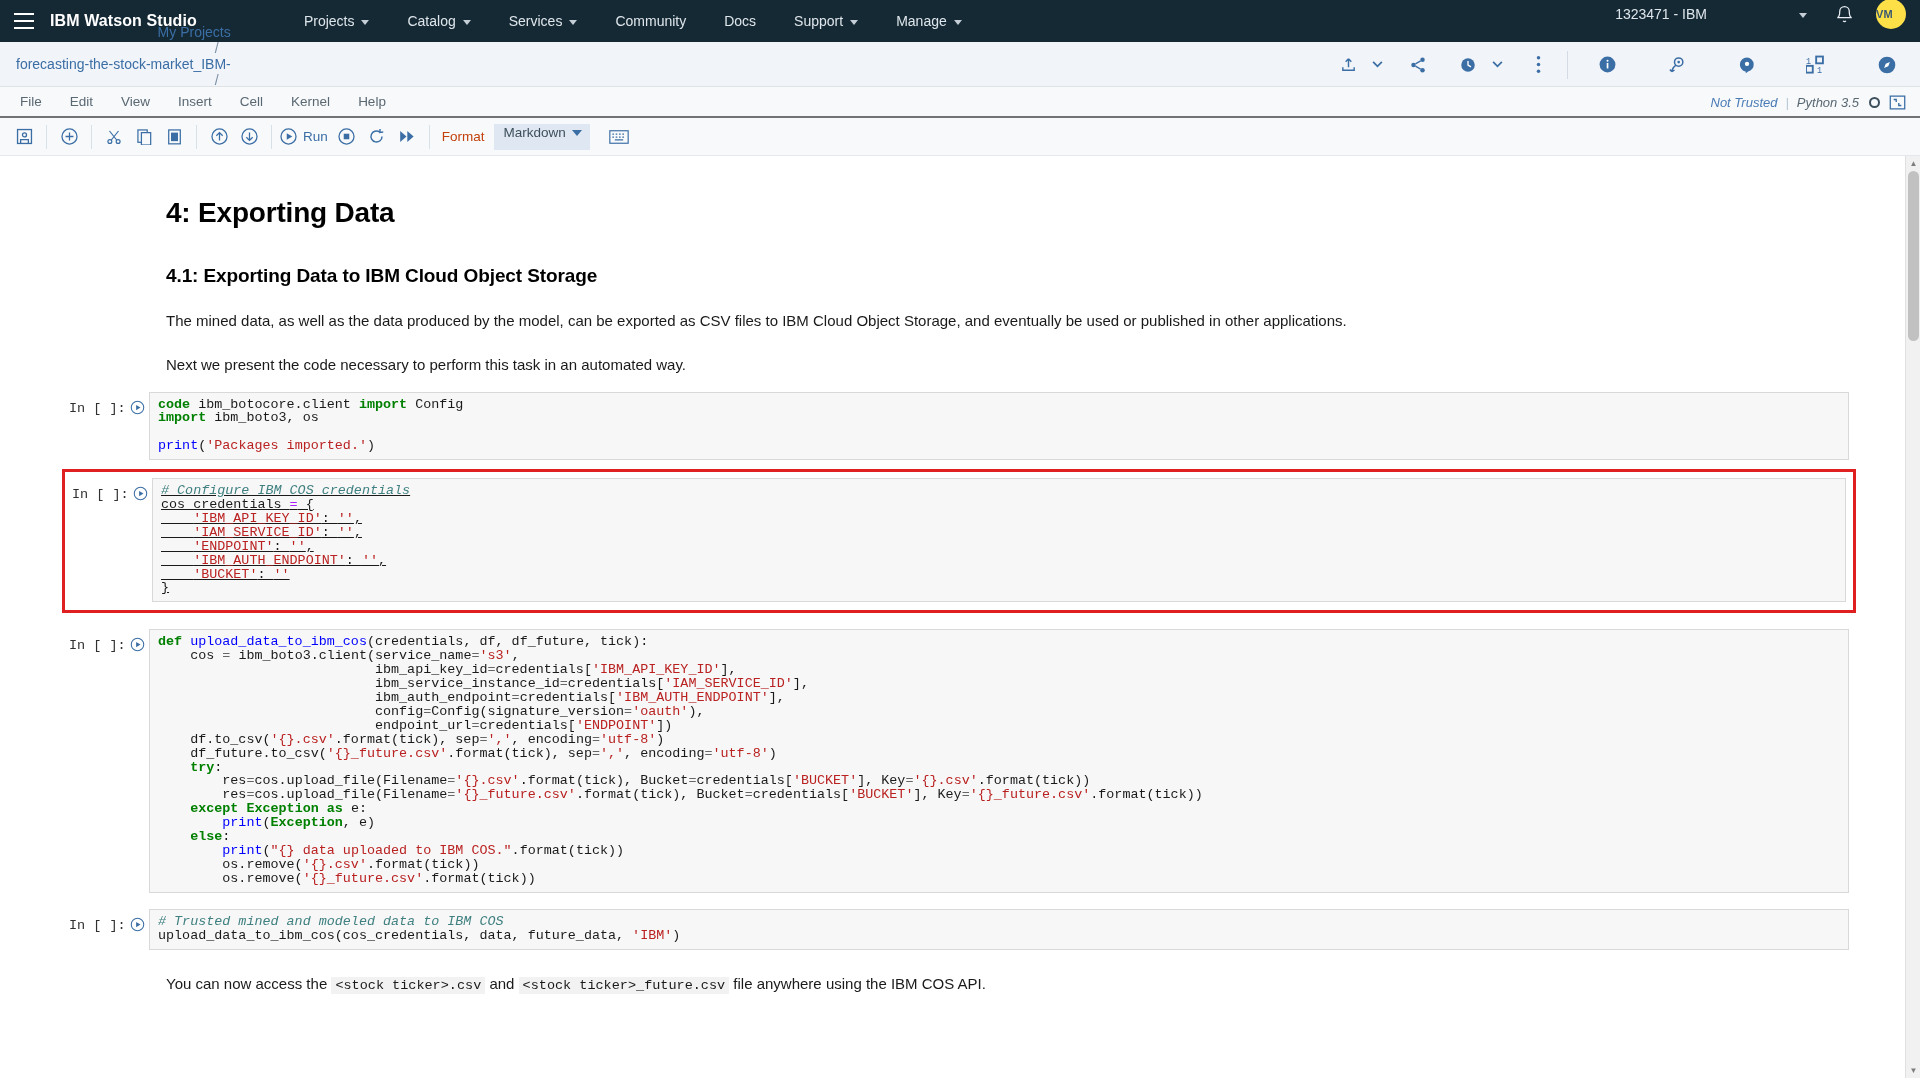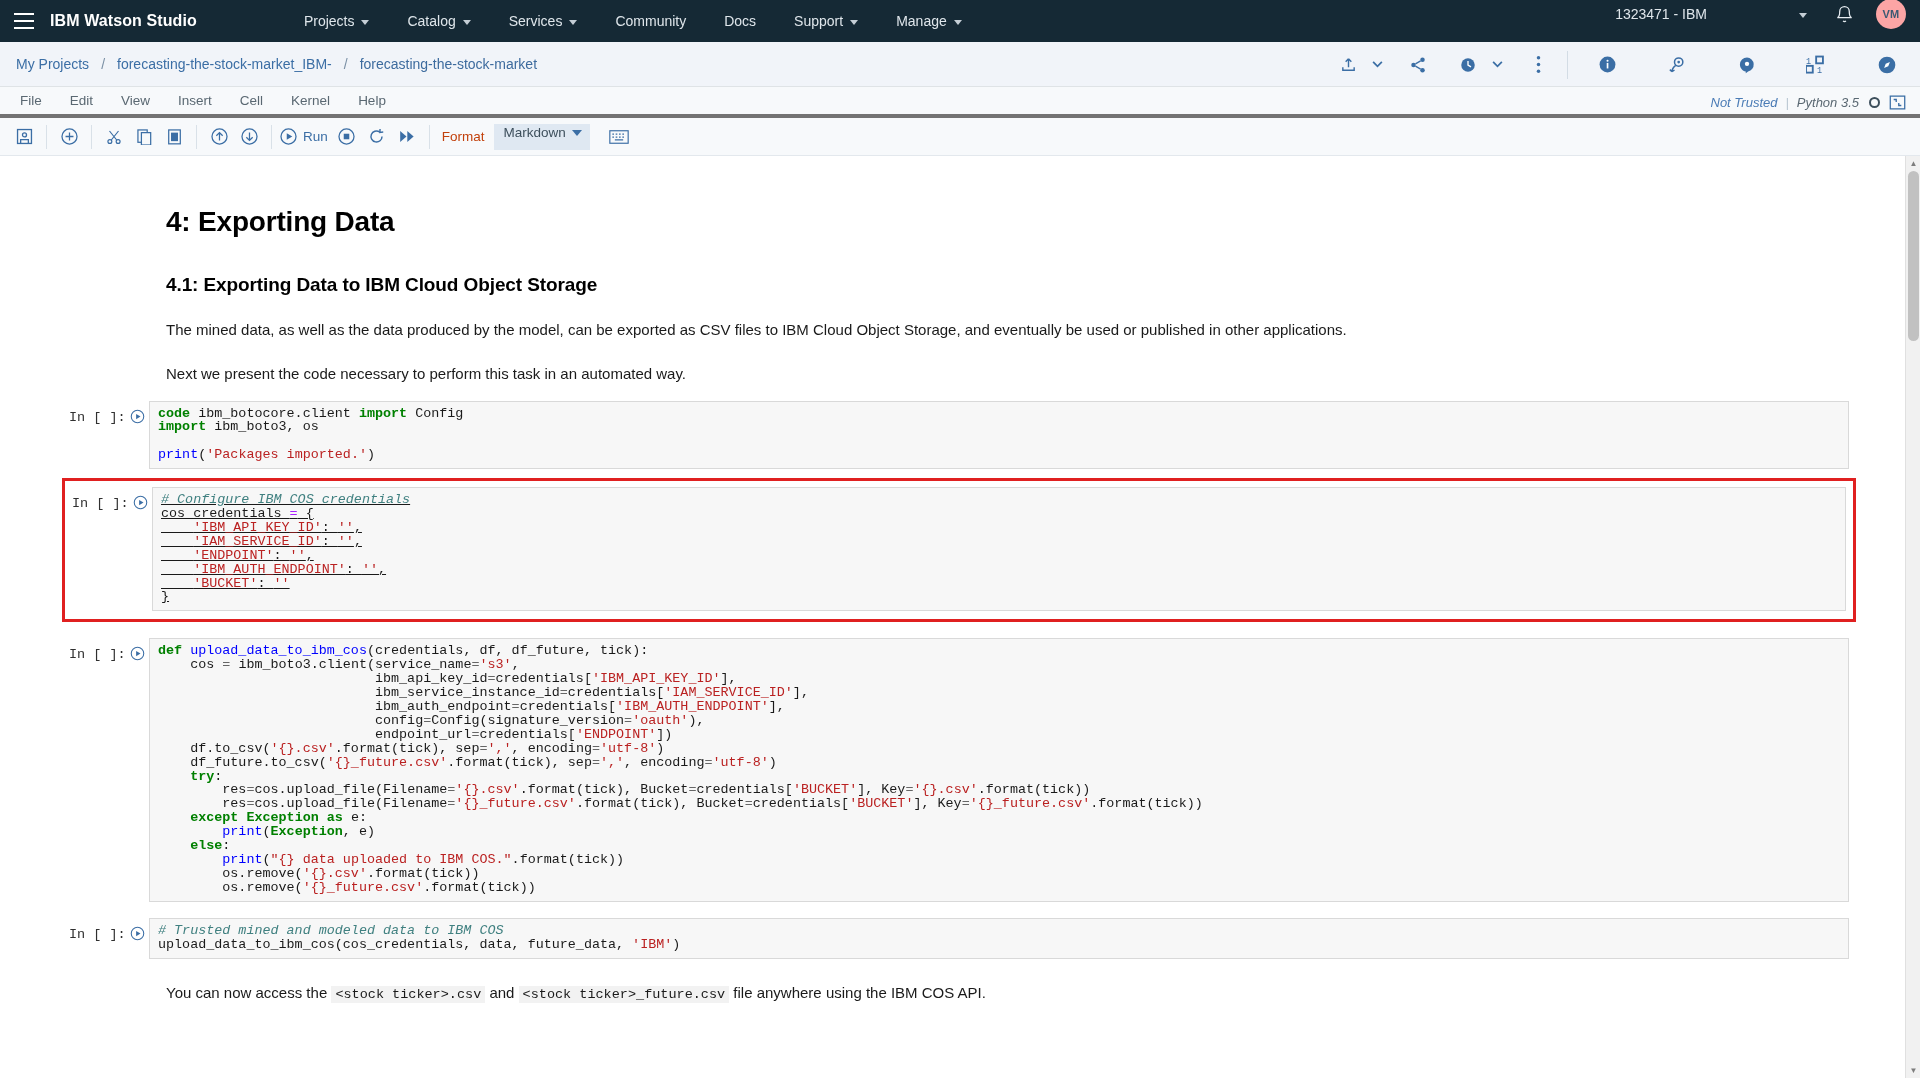--- a/index.html
+++ b/index.html
@@ -45,55 +45,55 @@
     display: flex; align-items: center; gap: 0;
   }
   .account {
     font-size: 14px; color: #dfe6eb; white-space: nowrap;
     display:flex; align-items:center; cursor:pointer;
   }
   .account-caret { margin-left: 92px; }
   .bell { margin: 0 22px 0 28px; cursor: pointer; }
   .avatar {
     width: 30px; height: 30px; border-radius: 50%;
-    background: #fca5a5; color: #3b5a73;
+    background: #fde047; color: #3b5a73;
     font-size: 11px; font-weight: bold;
-    display: flex; align-items: center; justify-content: center;
+    display: flex; align-items: center; justify-content: flex-start;
     margin-right: 14px; cursor: pointer; letter-spacing:.2px;
   }
 
   
   .crumbbar {
     height: 45px; width: 100%;
     background: #f1f4f9;
     border-bottom: 1px solid #dfe3e6;
     display: flex; align-items: center;
     position: relative;
   }
-  .crumbs { display: flex; align-items: flex-end; margin-left: 16px; }
+  .crumbs { display: flex; align-items: flex-end; margin-left: 16px; flex-direction: column; }
   .crumb {
     font-size: 14px; color: #3b6ea5; cursor: pointer; white-space: nowrap;
   }
   .crumb.current { color: #3d6b9e; }
   .crumb-sep { font-size: 14px; color: #7b90a5; margin: 0 12px; }
   .crumb-tools {
     position: absolute; right: 0; top: 0; height: 45px;
     display: flex; align-items: center;
   }
   .tool {
     width: 38px; height: 45px; display: flex; align-items: center;
     justify-content: center; cursor: pointer; color: #3b6ea5;
   }
   .tool-caret { width: 20px; height: 45px; display:flex; align-items:center; justify-content:center; cursor:pointer;}
   .vdiv { width: 1px; height: 28px; background: #d3dce5; margin: 0 10px; }
 
   
   .menubar {
     height: 31px; width: 100%;
-    background: #f7f9fb; border-bottom: 4px solid #737373;
+    background: #f7f9fb; border-bottom: 2px solid #737373;
     display: flex; align-items: center; position: relative; text-align: right;
   }
   .menu-item {
     font-size: 13.5px; color: #5a6872; padding: 0 14px;
     height: 31px; display: flex; align-items: center; cursor: pointer;
   }
   .menu-item:first-child { margin-left: 6px; }
   .kernel-status {
     position: absolute; right: 10px; top: 0; height: 31px;
     display: flex; align-items: center; gap: 0; font-size: 13px; color: #4a6d96; font-style: italic;
@@ -136,21 +136,21 @@
   
   .nbbody {
     position: relative;
     width: 1920px;
     height: 922px;
     background: #ffffff;
     overflow: hidden;
   }
   .nbpaper {
     position: relative;
-    margin: 16px auto;
+    margin: 7px auto;
     width: 1862px;
     padding: 22px 0 0 0;
   }
   .md {
     padding-left: 137px; padding-right: 120px;
   }
   h1.md-h1 {
     font-size: 28px; color: #000; font-weight: bold; letter-spacing:-.2px;
     margin: 12px 0 0 0;
   }

